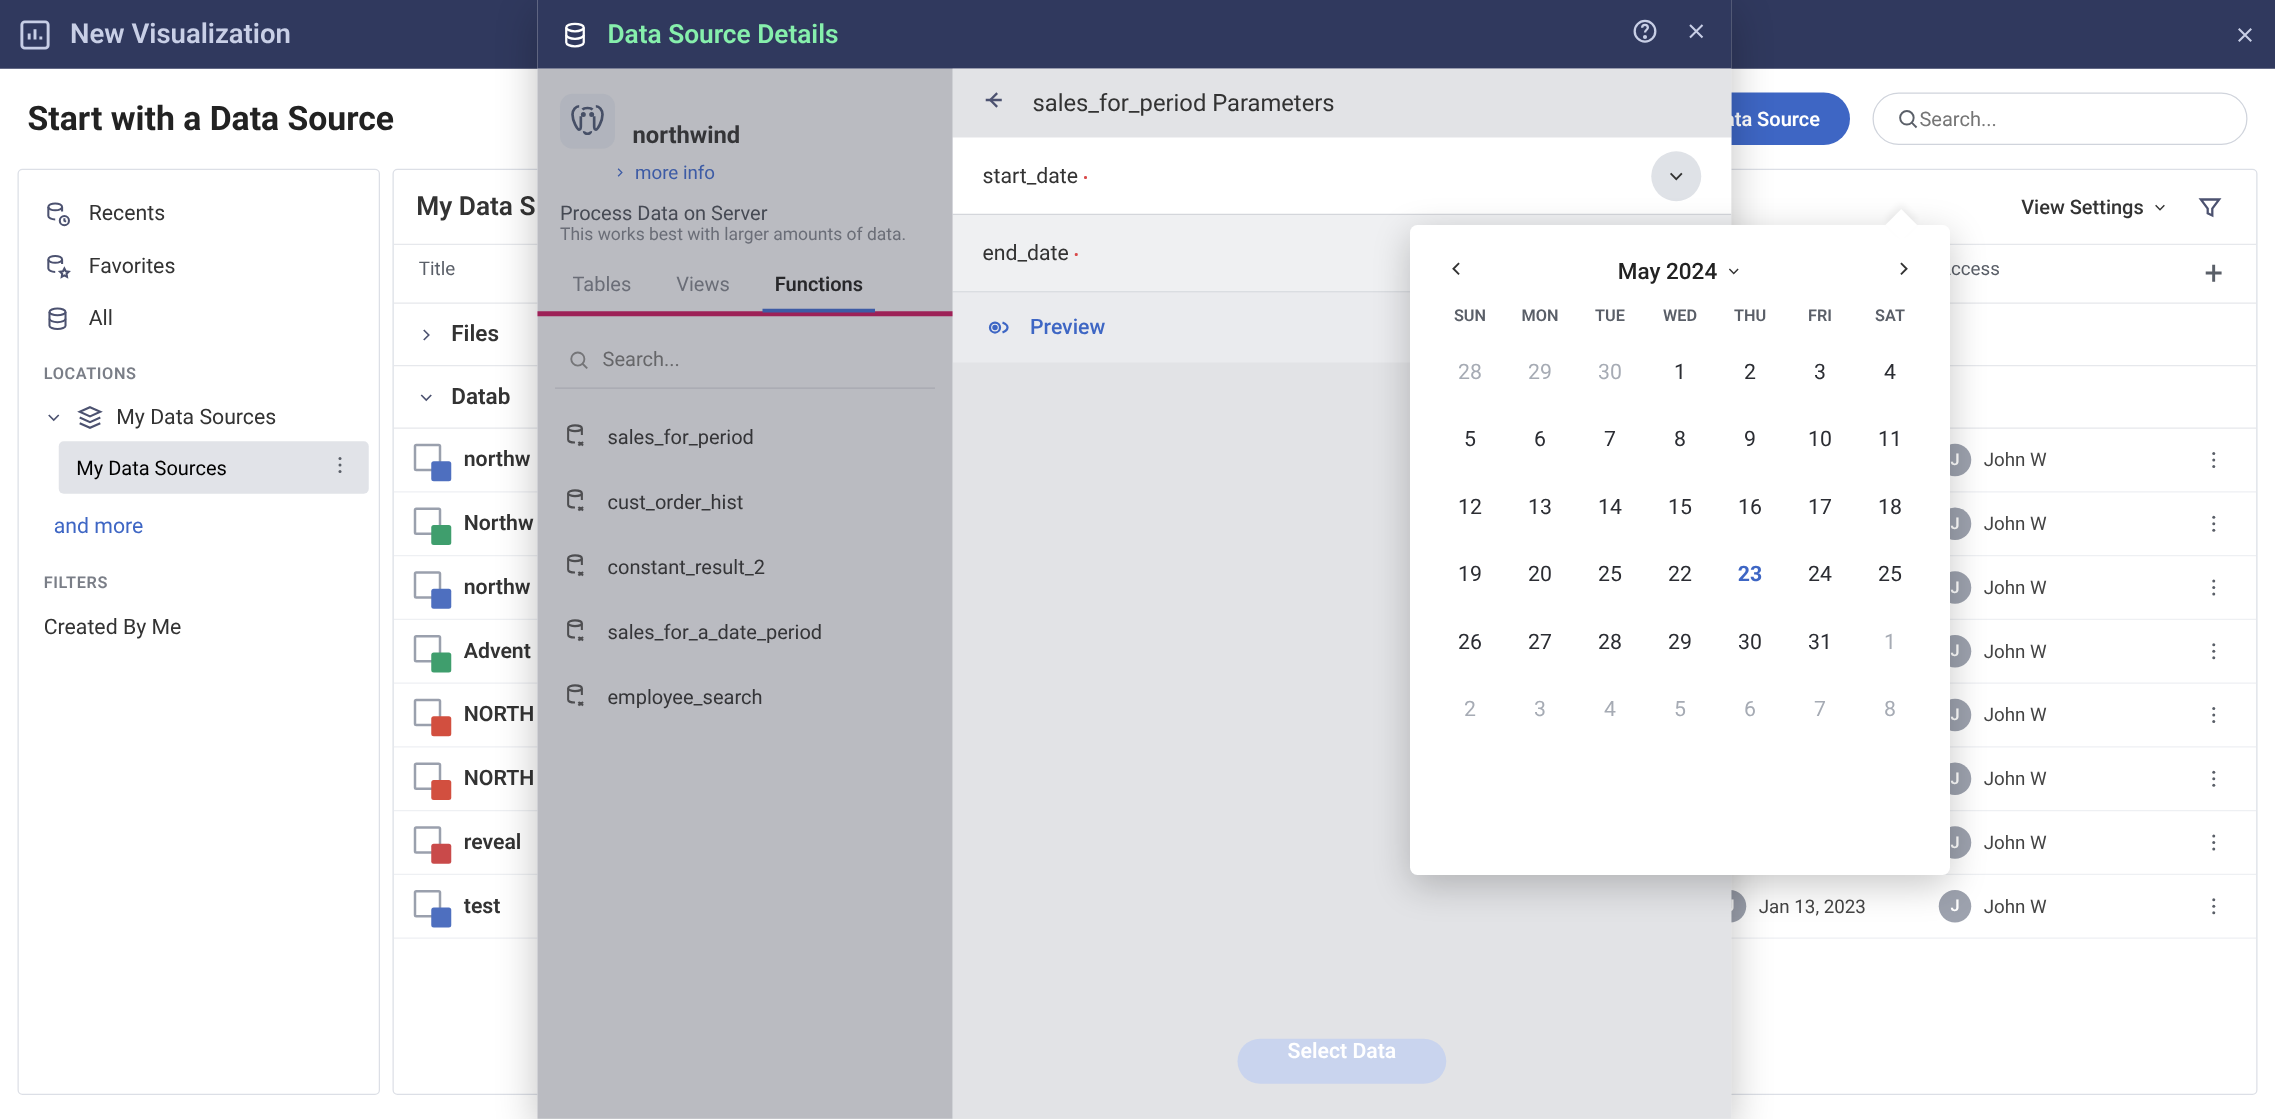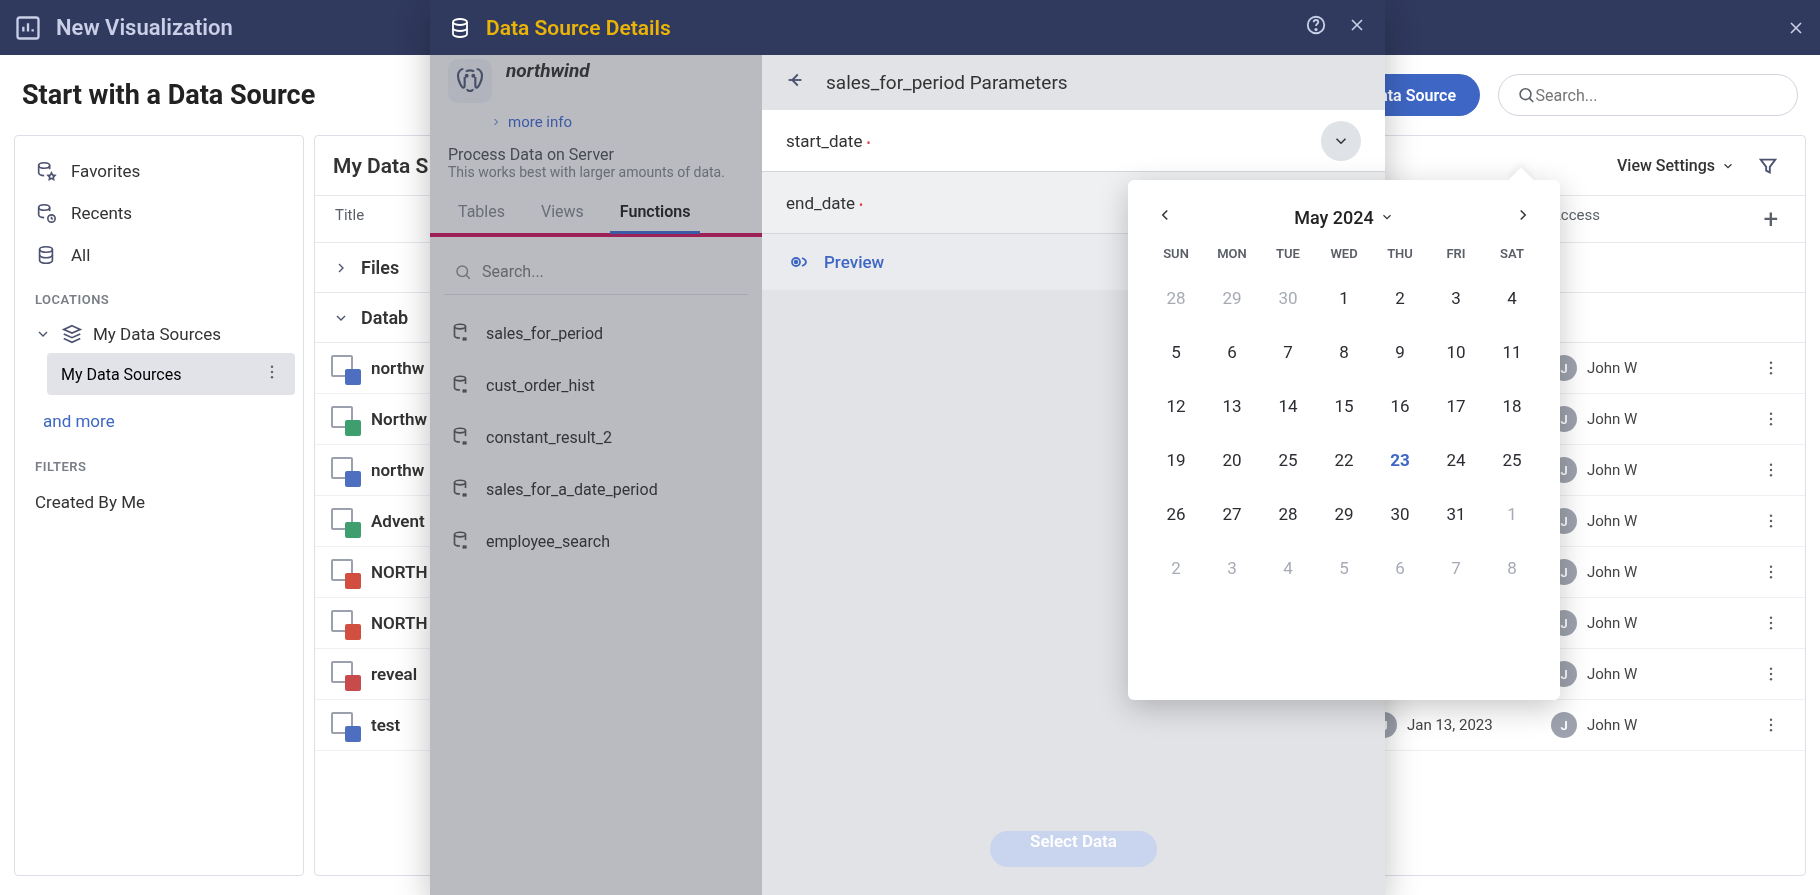--- a/index.html
+++ b/index.html
@@ -44,28 +44,28 @@
   .data-row { display:flex; align-items:center; padding:10px 14px; border-bottom:1px solid #eef0f3;}
   .ds-icon { width:30px; height:30px; margin-right:12px; position:relative;}
   .ds-icon-rect { position:absolute; inset:2px 6px 6px 2px; border:2px solid #9aa0ad; border-radius:2px; background:#fff;}
   .ds-badge { position:absolute; right:-2px; bottom:-2px; width:16px; height:16px; border-radius:2px; display:flex; align-items:center; justify-content:center; font-size:9px; color:#fff;}
   .title-cell { flex:1; font-size:17px; font-weight:600; color:#333; white-space:nowrap; overflow:hidden; text-overflow:ellipsis;}
   .avatar { width:26px; height:26px; border-radius:50%; background:#9da2ae; color:#fff; display:flex; align-items:center; justify-content:center; font-size:13px; font-weight:600; margin-right:10px;}
   .date-cell { width:180px; display:flex; align-items:center; font-size:15px; color:#444;}
   .access-cell { width:200px; display:flex; align-items:center; font-size:15px; color:#444;}
   .more-cell { width:40px; display:flex; align-items:center; justify-content:center; color:#5a5f68;}
   .ds-modal { position:absolute; top:0; left:430px; width:955px; height:895px; box-shadow:0 10px 32px rgba(0,0,0,0.25); background:#f1f2f4; display:flex; flex-direction:column;}
-  .ds-modal-titlebar { height:55px; background:#30395e; display:flex; align-items:center; padding:0 18px; color:#eab308; font-size:21px; font-weight:600;}
+  .ds-modal-titlebar { height:55px; background:#30395e; display:flex; align-items:center; padding:0 18px; color:#86efac; font-size:21px; font-weight:600;}
   .ds-modal-titlebar .spacer { flex:1; }
   .ds-modal-body { flex:1; display:flex; }
 
   
   .modal-left { width:332px; background:#e4e6ea; display:flex; flex-direction:column; position:relative;}
   .modal-left-overlay { position:absolute; inset:0; background:rgba(60,60,70,0.25); pointer-events:none; }
-  .src-hdr { display:flex; align-items:flex-start; gap:14px; padding:4px 18px 6px;font-style:italic;}
+  .src-hdr { display:flex; align-items:flex-end; gap:14px; padding:20px 18px 6px;}
   .pg-icon { width:44px; height:44px; border-radius:10px; background:#d9dde4; display:flex; align-items:center; justify-content:center; color:#4a5671; font-size:26px;}
   .src-name { font-size:19px; font-weight:700; color:#333;}
   .more-info { color:#3e66c4; font-size:15px; padding:4px 0 12px 60px; display:flex; align-items:center; gap:6px;}
   .row-btn { padding:12px 18px; font-size:16px; color:#333; }
   .process-txt { font-size:16px; color:#4a4f58; padding:2px 18px 0;}
   .process-sub { font-size:14px; color:#7a7e87; padding:0 18px 10px;}
   .tabs { display:flex; border-bottom:4px solid #be185d; padding:0 10px;}
   .tab { padding:12px 18px; font-size:16px; color:#7a7e87; position:relative;}
   .tab.active { color:#222; font-weight:600;}
   .tab.active::after { content:""; position:absolute; left:8px; right:8px; bottom:-1px; height:3px; background:#3e66c4;}
@@ -134,36 +134,36 @@
 
 <div class="main">
 
   <div class="sidebar">
     <div class="sidebar-item">
       <span class="icon">
           <svg viewBox="0 0 24 24" width="22" height="22" fill="none" stroke="#4c5270" stroke-width="1.8">
             <ellipse cx="10" cy="6" rx="6" ry="3"></ellipse>
             <path d="M4 6v8c0 1.6 2.7 3 6 3"></path>
             <path d="M16 6v4"></path>
-            <path d="M18 14l1.2 2.4 2.6.4-1.9 1.8.4 2.6L18 20l-2.3 1.2.4-2.6-1.9-1.8 2.6-.4L18 14z"></path>
+            <circle cx="18" cy="18" r="4"></circle>
+            <path d="M18 16v2l1.4 1"></path>
           </svg>
         </span>
-      <span>Favorites</span>
+      <span>Recents</span>
     </div>
     <div class="sidebar-item">
       <span class="icon">
           <svg viewBox="0 0 24 24" width="22" height="22" fill="none" stroke="#4c5270" stroke-width="1.8">
             <ellipse cx="10" cy="6" rx="6" ry="3"></ellipse>
             <path d="M4 6v8c0 1.6 2.7 3 6 3"></path>
             <path d="M16 6v4"></path>
-            <circle cx="18" cy="18" r="4"></circle>
-            <path d="M18 16v2l1.4 1"></path>
+            <path d="M18 14l1.2 2.4 2.6.4-1.9 1.8.4 2.6L18 20l-2.3 1.2.4-2.6-1.9-1.8 2.6-.4L18 14z"></path>
           </svg>
         </span>
-      <span>Recents</span>
+      <span>Favorites</span>
     </div>
     <div class="sidebar-item">
       <span class="icon">
           <svg viewBox="0 0 24 24" width="22" height="22" fill="none" stroke="#4c5270" stroke-width="1.8">
             <ellipse cx="12" cy="6" rx="7" ry="3"></ellipse>
             <path d="M5 6v12c0 1.6 3.1 3 7 3s7-1.4 7-3V6"></path>
             <path d="M5 12c0 1.6 3.1 3 7 3s7-1.4 7-3"></path>
           </svg>
         </span>
       <span>All</span>

